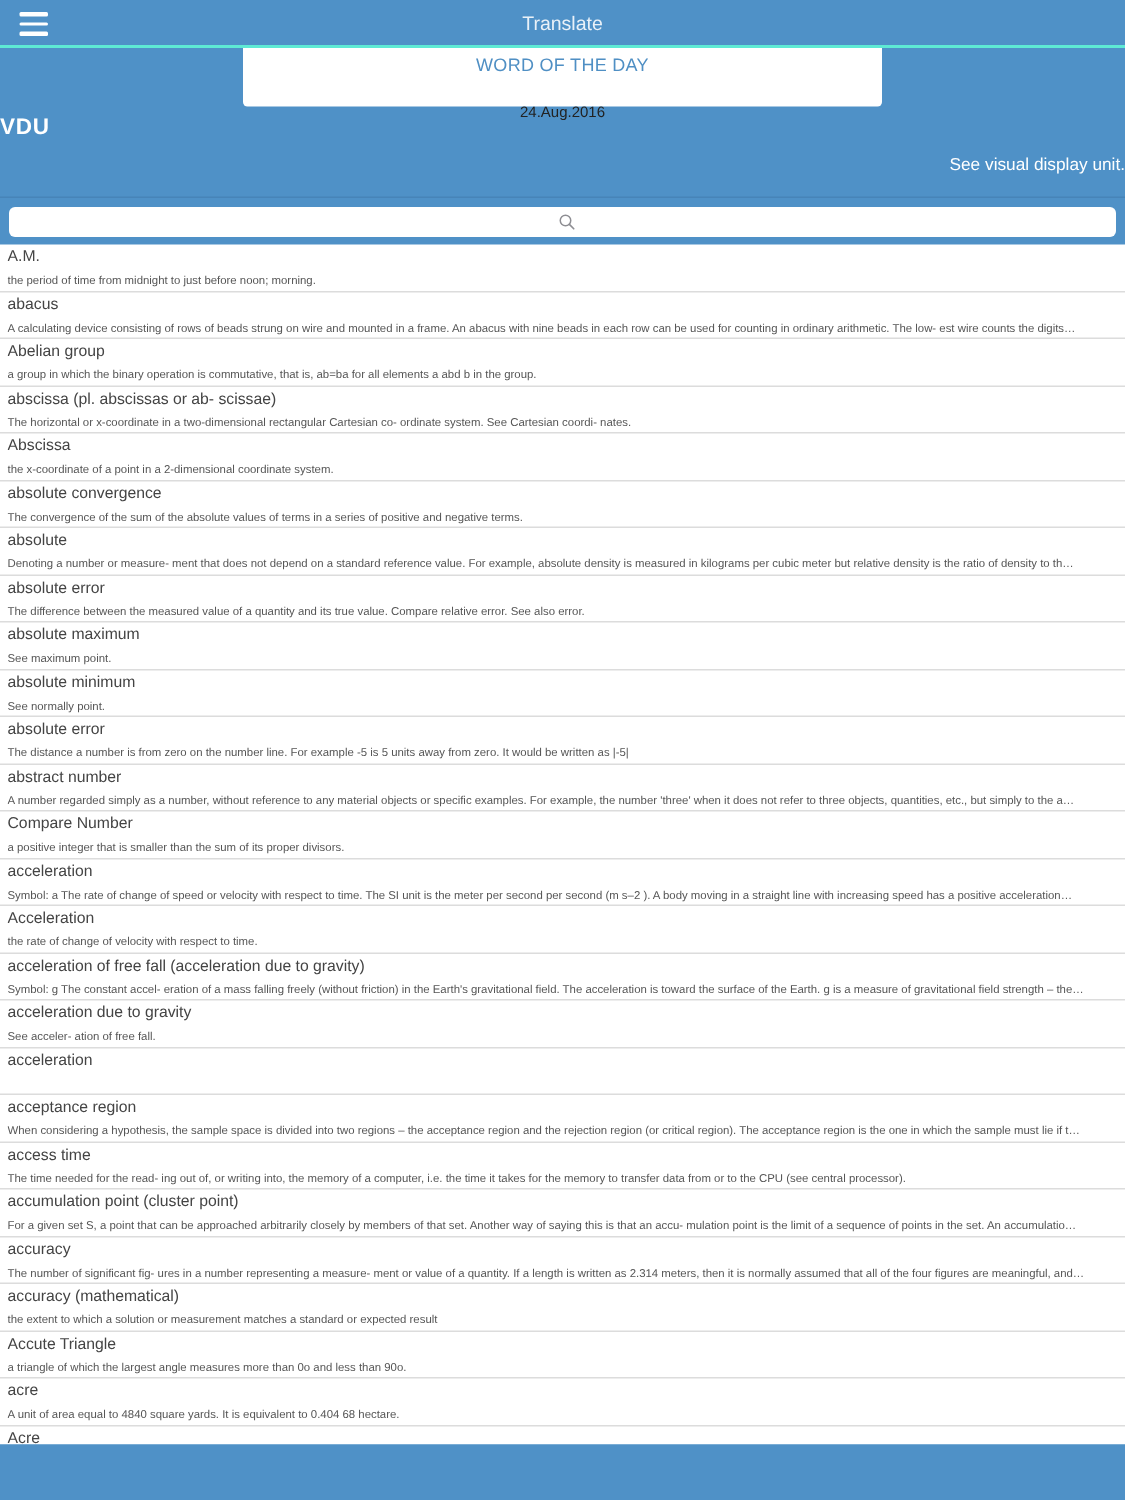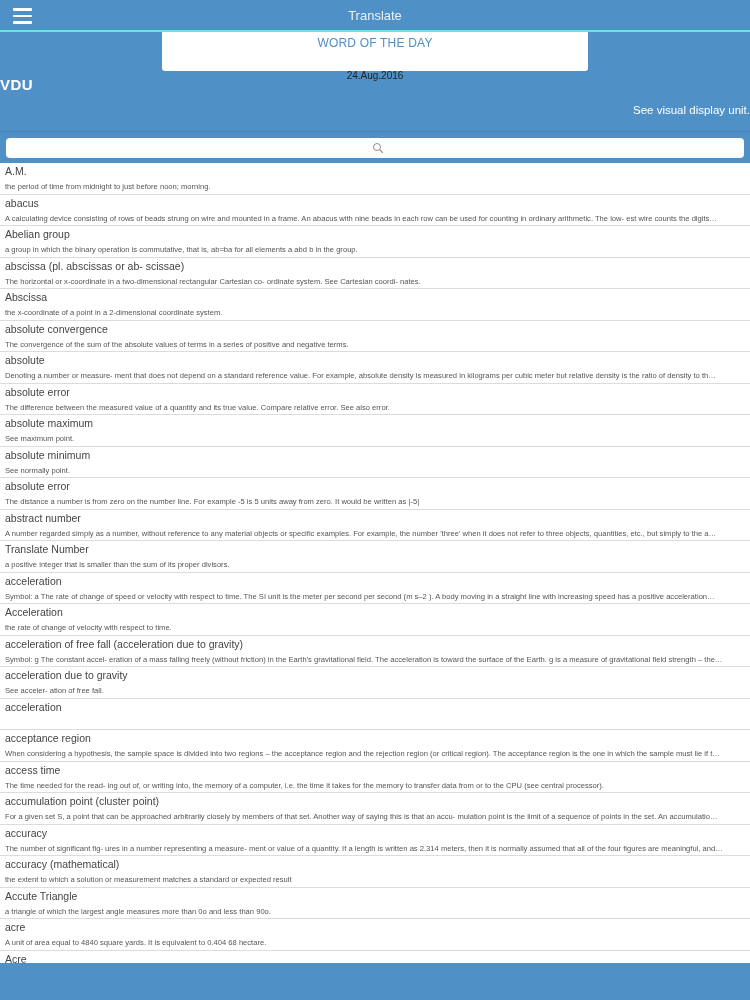--- a/index.html
+++ b/index.html
@@ -163,21 +163,21 @@
     </div>
     <div class="row">
       <div class="term">absolute error</div>
       <div class="def">The distance a number is from zero on the number line. For example -5 is 5 units away from zero. It would be written as |-5|</div>
     </div>
     <div class="row">
       <div class="term">abstract number</div>
       <div class="def">A number regarded simply as a number, without reference to any material objects or specific examples. For example, the number 'three' when it does not refer to three objects, quantities, etc., but simply to the a…</div>
     </div>
     <div class="row">
-      <div class="term">Translate Number</div>
+      <div class="term">Compare Number</div>
       <div class="def">a positive integer that is smaller than the sum of its proper divisors.</div>
     </div>
     <div class="row">
       <div class="term">acceleration</div>
       <div class="def">Symbol: a The rate of change of speed or velocity with respect to time. The SI unit is the meter per second per second (m s–2 ). A body moving in a straight line with increasing speed has a positive acceleration…</div>
     </div>
     <div class="row">
       <div class="term">Acceleration</div>
       <div class="def">the rate of change of velocity with respect to time.</div>
     </div>

